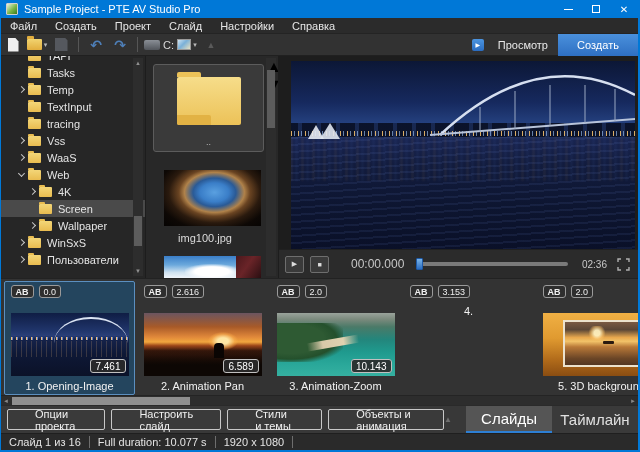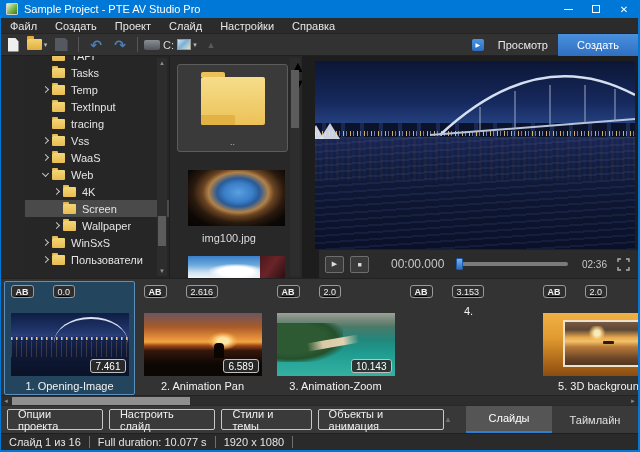--- a/index.html
+++ b/index.html
@@ -48,21 +48,21 @@
   .ic-play-badge { width:12px; height:12px; background:linear-gradient(180deg,#4c95e0,#2a6cc0); border-radius:2px;
     display:flex; align-items:center; justify-content:center; color:#fff; font-size:6px; }
   .create-btn { width:80px; height:22px; background:linear-gradient(180deg,#4a90dc,#2e6fc2); color:#fff;
     font-size:11px; display:flex; align-items:center; justify-content:center; flex:none; }
 
   
   .main { height:222px; display:flex; flex:none; background:#272727; }
 
   
   .tree-panel { width:145px; flex:none; background:#262626; position:relative; overflow:hidden;
-    border-right:1px solid #1d1d1d;margin-left:24px; }
+    border-right:1px solid #1d1d1d; }
   .tree-scroll { position:absolute; right:2px; top:2px; bottom:2px; width:10px; background:#2d2d2d; }
   .tree-scroll .sarrow { position:absolute; left:0; width:10px; height:10px; color:#909090; font-size:6px;
     display:flex; align-items:center; justify-content:center; }
   .sarrow.up { top:0; } .sarrow.down { bottom:0; }
   .tree-thumb { position:absolute; left:1px; width:8px; top:158px; height:30px; background:#5c5c5c; }
   .tree-list { margin-top:-9px; }
   .trow { height:17px; display:flex; align-items:center; color:#e4e4e4; font-size:11px; white-space:nowrap; }
   .trow .chev { width:12px; height:12px; position:relative; flex:none; }
   .chev.r::before { content:""; position:absolute; left:3px; top:3px; width:4px; height:4px;
     border-right:1px solid #c4c4c4; border-bottom:1px solid #c4c4c4; transform:rotate(-45deg); }
@@ -106,39 +106,39 @@
     background:linear-gradient(180deg,#0c1736 0%,#16295e 22%,#24407e 33%,#2b3f6e 38%,#182450 42%,#121c3e 55%,#0d1530 78%,#0a1028 100%); }
   .skyline { position:absolute; left:0; right:0; top:62px; height:14px;
     background:repeating-linear-gradient(90deg, rgba(8,14,34,.9) 0 7px, rgba(22,36,74,.85) 7px 11px, rgba(8,14,34,.9) 11px 19px); }
   .skyline-lights { position:absolute; left:0; right:0; top:70px; height:5px;
     background:repeating-linear-gradient(90deg, rgba(255,200,110,.85) 0 1px, transparent 1px 3px, rgba(160,200,255,.6) 3px 4px, transparent 4px 7px); }
   .reflections { position:absolute; left:0; right:0; top:76px; height:44px; opacity:.45; filter:blur(1px);
     background:repeating-linear-gradient(90deg, rgba(255,190,110,.35) 0 1px, transparent 1px 5px, rgba(120,160,255,.3) 5px 6px, transparent 6px 11px); }
   .water-ripple { position:absolute; left:0; right:0; top:76px; bottom:0;
     background:repeating-linear-gradient(176deg, rgba(110,140,220,.10) 0 2px, transparent 2px 7px); }
   .bridge-svg { position:absolute; right:0; top:0; }
-  .preview-controls { position:absolute; left:16px; right:0; bottom:0; height:29px; background:#2b2b2b;
+  .preview-controls { position:absolute; left:0; right:0; bottom:0; height:29px; background:#2b2b2b;
     display:flex; align-items:center; border-top:1px solid #202020; }
   .pc-btn { width:19px; height:17px; border:1px solid #6e6e6e; border-radius:2px; background:#3a3a3a;
     color:#dcdcdc; display:flex; align-items:center; justify-content:center; margin-left:6px; }
   .pc-btn .g { font-size:7px; }
   .pc-time { color:#c8c8c8; font-size:12px; margin:0 12px 0 22px; }
   .pc-track { flex:1; height:4px; background:#7a7a7a; border-radius:2px; position:relative; margin-right:14px; }
   .pc-thumb { position:absolute; left:0; top:-4px; width:7px; height:12px;
     background:linear-gradient(180deg,#7ab4e8,#2a6cc0); border:1px solid #1e5aa8; border-radius:1px; }
   .pc-total { color:#c8c8c8; font-size:10px; margin-right:10px; }
   .pc-fs { margin-right:8px; display:flex; }
 
   
   .slide-strip { height:117px; background:#333333; flex:none; display:flex; padding:2px 0 0 3px;
     overflow:hidden; border-top:1px solid #222; }
   .slide { width:131px; flex:none; margin-right:2px; padding:3px 2px 2px 2px; border:1px solid transparent;
     border-radius:2px; display:flex; flex-direction:column; align-items:center; }
   .slide.selected { background:#24455e; border-color:#5b8fc0; }
-  .badge-row { width:118px; display:flex; gap:19px; margin-bottom:3px;text-decoration:underline; }
+  .badge-row { width:118px; display:flex; gap:5px; margin-bottom:3px; }
   .badge { border:1px solid #9a9a9a; border-radius:3px; background:#2e2e2e; color:#f0f0f0;
     font-size:9px; padding:0 4px; height:13px; display:flex; align-items:center; }
   .badge.ab { font-weight:bold; }
   .slide-thumb { position:relative; width:118px; height:64px; overflow:hidden;margin-top:12px; }
   .dur-badge { position:absolute; right:3px; bottom:3px; border:1px solid #c0c0c0; border-radius:3px;
     background:rgba(42,42,42,.92); color:#fff; font-size:10px; padding:0 4px; height:14px;
     display:flex; align-items:center; }
   .slide-label { margin-top:4px; color:#f2f2f2; font-size:11px; white-space:nowrap; }
 
   
@@ -174,25 +174,25 @@
   
   .hscroll { height:10px; background:#2d2d2d; flex:none; position:relative; border-top:1px solid #242424; }
   .hs-arrow { position:absolute; top:0; width:10px; height:10px; color:#8a8a8a; font-size:6px;
     display:flex; align-items:center; justify-content:center; }
   .hs-arrow.left { left:0; } .hs-arrow.right { right:0; }
   .hs-thumb { position:absolute; left:11px; top:1px; width:178px; height:8px; background:#8f8f8f; }
 
   .btn-row { height:28px; background:#383838; flex:none; display:flex; align-items:center;
     border-top:1px solid #2a2a2a; }
   .foot-btn { height:21px; border:1px solid #c8c8c8; border-radius:2px; background:#3a3a3a; color:#f0f0f0;
-    font-size:11px; display:flex; align-items:center; padding:0 10px; margin-left:6px; }
+    font-size:11px; display:flex; align-items:center; padding:0 27px; margin-left:6px; }
   .collapse-tri { color:#6e6e6e; font-size:8px; margin-left:auto; margin-right:14px; }
   .tabs { display:flex; height:28px; }
   .tab { width:86px; height:28px; display:flex; align-items:center; justify-content:center;
-    font-size:11px; color:#e0e0e0; background:#3a3a3a; }
+    font-size:15px; color:#e0e0e0; background:#3a3a3a; }
   .tab.active { background:#555555; border-bottom:3px solid #2d7fd4; color:#ffffff; }
 
   .statusbar { height:17px; background:#2a2a2a; flex:none; display:flex; align-items:center;
     color:#e4e4e4; font-size:11px; border-top:1px solid #1f1f1f; }
   .status-seg { padding:0 8px; height:12px; display:flex; align-items:center; }
   .status-div { width:1px; height:12px; background:#6e6e6e; }
 </style>
 </head>
 <body>
 

